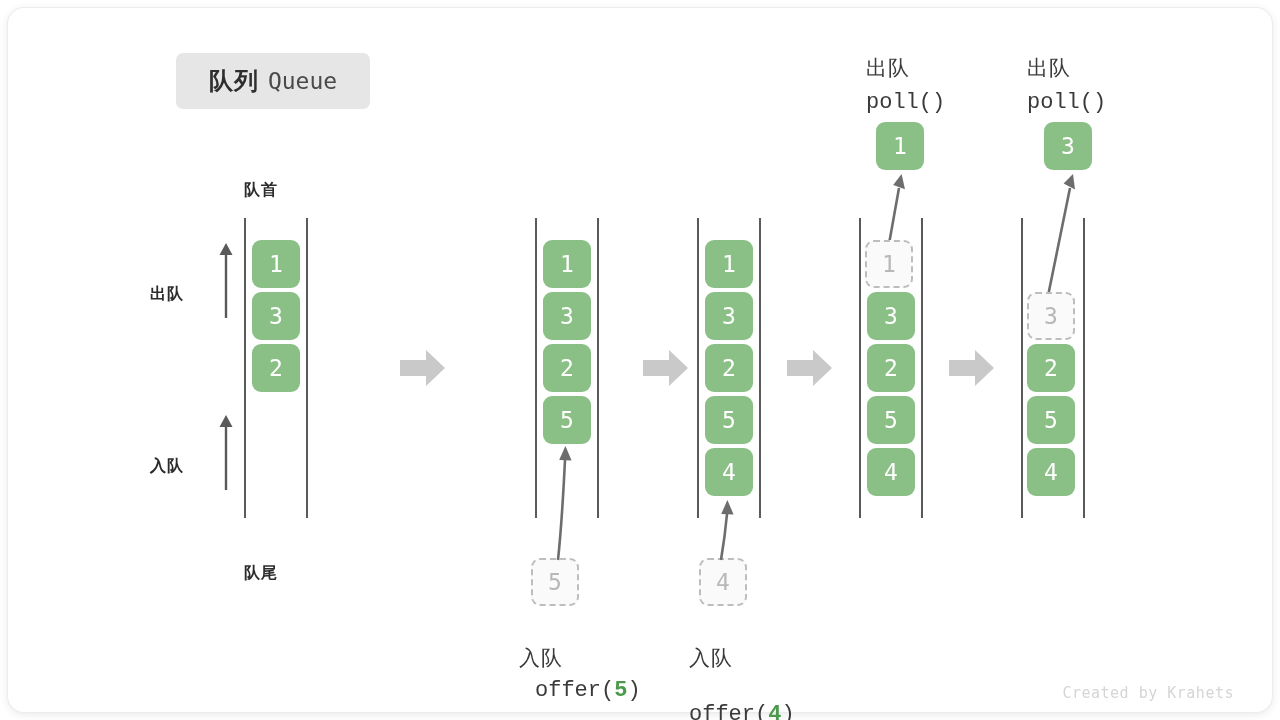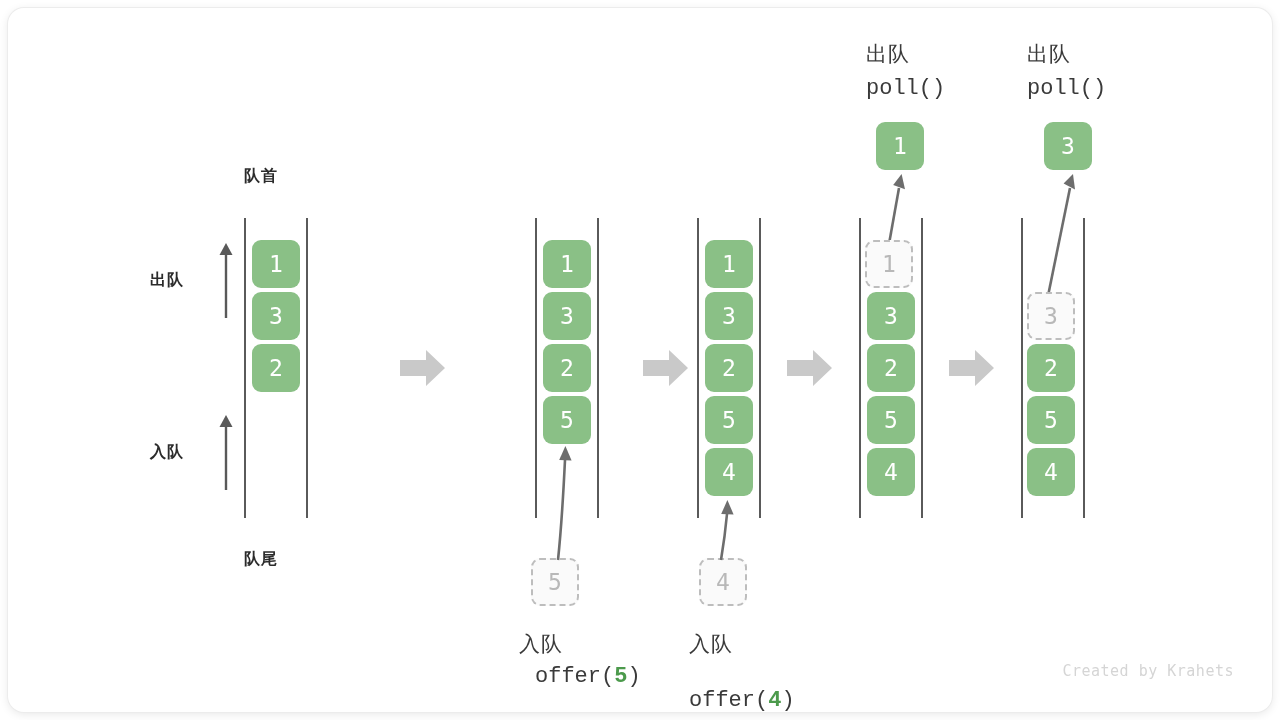--- a/index.html
+++ b/index.html
@@ -47,21 +47,21 @@
     color: #2e2e2e;
     letter-spacing: 1px;
   }
   #title-badge .en {
     font-family: "DejaVu Sans Mono", "Liberation Mono", monospace;
     font-size: 23px;
     color: #4a4a4a;
   }
 
   
-  .abs { position: absolute; white-space: nowrap; }
+  .abs { position: absolute; white-space: nowrap; margin-top: 14px; }
 
   .cn-label {
     font-size: 16px;
     font-weight: bold;
     color: #2b2b2b;
     letter-spacing: 1px;
   }
   .op-cn {
     font-size: 21px;
     color: #3a3a3a;
@@ -114,33 +114,37 @@
   
   .thin-arrow { position: absolute; color: #595959; }
 
   
   .motion { position: absolute; overflow: visible; }
 
   
   #footer {
     position: absolute;
     right: 38px;
-    bottom: 32px;
+    bottom: 10px;
     font-family: "DejaVu Sans Mono", "Liberation Mono", monospace;
     font-size: 15px;
     color: #d5d5d5;
     letter-spacing: 0.5px;
   }
 </style>
 </head>
 <body>
 
 <div id="stage">
   <div id="card">
 
+    <div id="title-badge">
+      <span class="cn">队列</span>
+      <span class="en">Queue</span>
+    </div>
 
     <div class="abs cn-label" style="left:236px; top:158px;">队首</div>
     <div class="abs cn-label" style="left:236px; top:541px;">队尾</div>
 
     <div class="abs cn-label" style="left:142px; top:262px;">出队</div>
     <div class="abs cn-label" style="left:142px; top:434px;">入队</div>
 
     <svg class="thin-arrow" style="left:206px; top:232px;" width="24" height="80" viewBox="0 0 24 80">
       <line x1="12" y1="78" x2="12" y2="12" stroke="#595959" stroke-width="2.4"></line>
       <path d="M12 3 L18.5 15 L5.5 15 Z" fill="#595959"></path>

